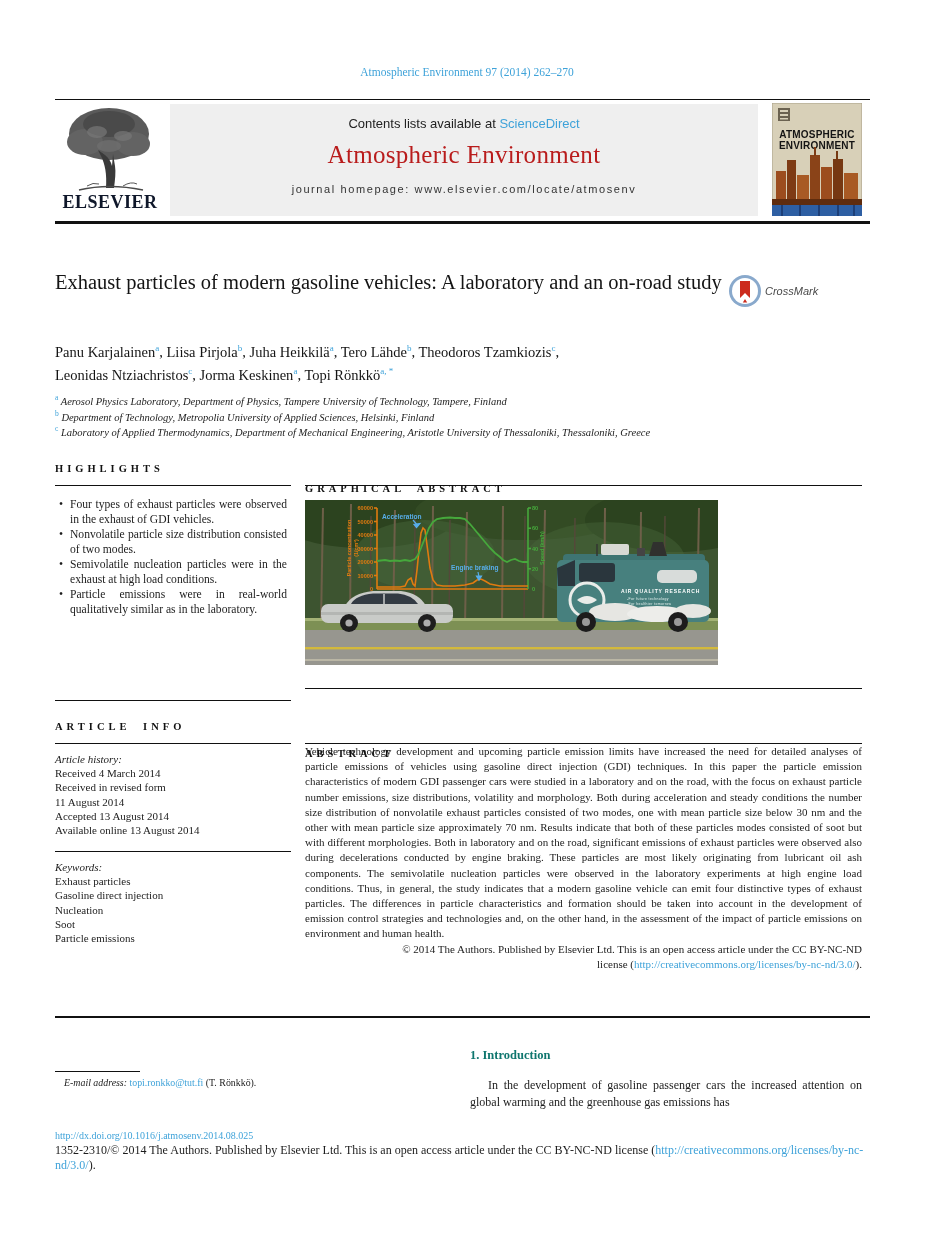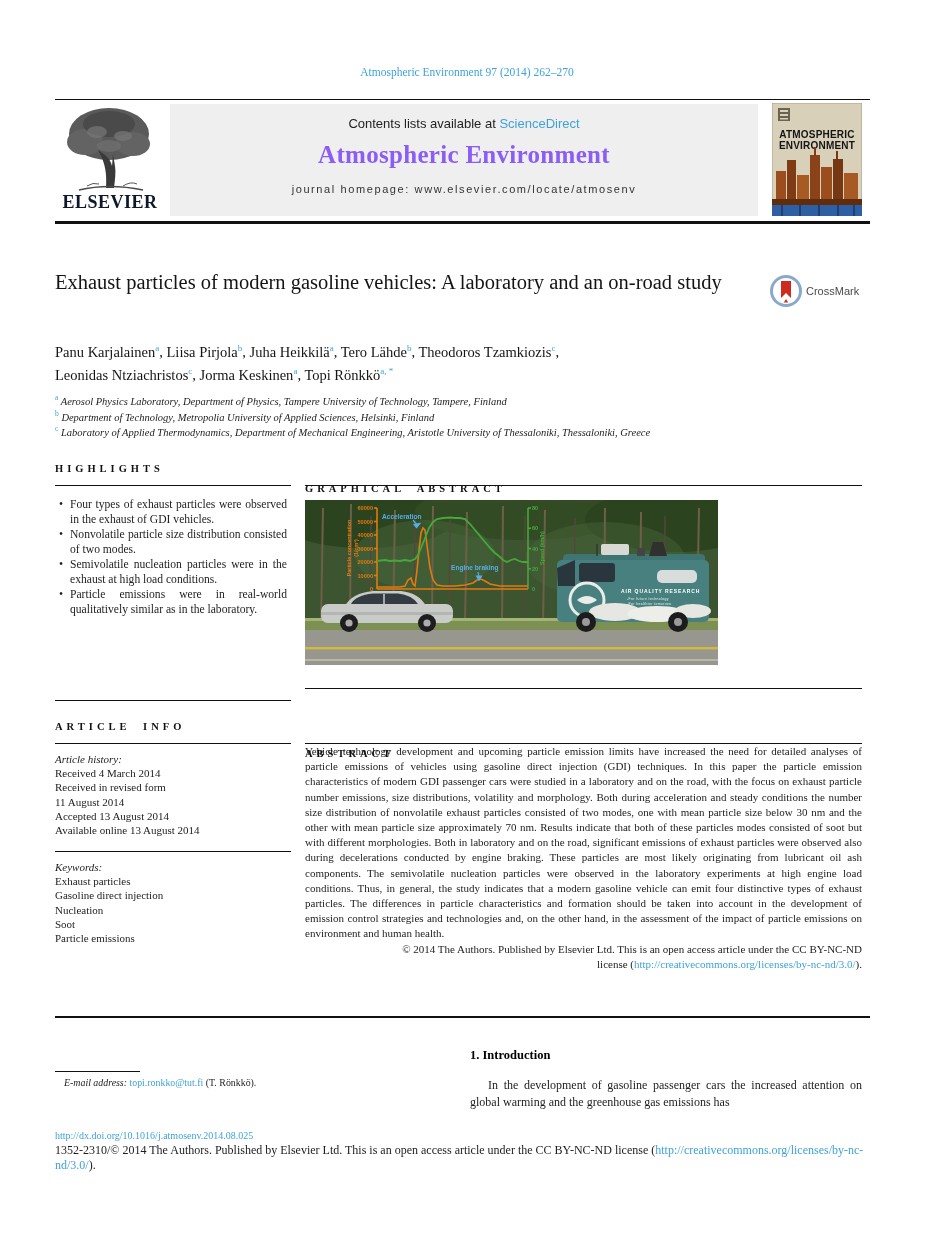--- a/index.html
+++ b/index.html
@@ -5,44 +5,44 @@
   html,body{margin:0;padding:0;background:#fff;}
   #page{position:relative;width:925px;height:1234px;background:#fff;
         font-family:"Liberation Serif",serif;color:#1c1c1c;overflow:hidden;padding-left:9px;}
   .abs{position:absolute;}
   .rule{position:absolute;background:#111;height:1px;}
   .blue{color:#3ea2d9;}
   a{text-decoration:none;}
   .citation{left:0;right:0;top:66px;text-align:center;font-size:11.5px;color:#3ea2d9;}
   .graybox{left:170px;top:104px;width:588px;height:112px;background:#efefef;text-align:center;}
   .contents-line{margin-top:12px;font-family:"Liberation Sans",sans-serif;font-size:13px;color:#222;}
-  .jtitle{margin-top:10px;font-size:25px;color:#8b5cf6;letter-spacing:0.3px;font-weight:bold;}
+  .jtitle{margin-top:10px;font-size:25px;color:#b91c1c;letter-spacing:0.3px;}
   .homepage{margin-top:14px;font-family:"Liberation Sans",sans-serif;font-size:11px;letter-spacing:1.6px;color:#333;}
   .elsevier-word{left:52px;top:192px;width:116px;text-align:center;font-size:18px;font-weight:bold;
                  color:#0f172a;letter-spacing:0.5px;}
   .title{left:55px;top:268px;width:690px;font-size:20.5px;line-height:1.38;color:#141414;}
   .authors{left:55px;top:341px;width:700px;font-size:14.5px;line-height:1.6;color:#141414;}
   .authors sup{font-size:9px;color:#3ea2d9;}
   .affils{left:55px;top:393px;width:760px;font-size:10.5px;font-style:italic;line-height:1.45;color:#222;}
   .affils sup{font-size:7.5px;color:#3ea2d9;font-style:normal;}
   .schead{font-size:10.5px;font-weight:bold;letter-spacing:4px;word-spacing:6px;color:#111;}
   .bullets{left:55px;top:493px;width:236px;font-size:11.6px;line-height:15px;text-align:justify;}
   .bullets ul{margin:4px;padding:0;list-style:none;}
   .bullets li{position:relative;padding-left:11px;margin:0;}
   .bullets li:before{content:"\2022";position:absolute;left:0;top:0;}
   .ainfo{font-size:11px;line-height:14.2px;color:#1c1c1c;}
   .ainfo .lbl{font-style:italic;}
   .abstract{left:305px;top:744px;width:557px;font-size:11px;line-height:15.2px;text-align:justify;color:#1c1c1c;}
   .copyright{text-align:right;}
   .fnote{left:55px;top:1076px;width:402px;font-size:9.9px;line-height:13px;text-align:justify;color:#1c1c1c;}
-  .intro-head{left:470px;top:1048px;font-size:12.5px;font-weight:bold;color:#000000;}
+  .intro-head{left:470px;top:1048px;font-size:12.5px;font-weight:bold;color:#0f766e;}
   .intro-text{left:470px;top:1077px;width:392px;font-size:12px;line-height:16.5px;text-align:justify;text-indent:18px;}
   .doi{left:55px;top:1130px;font-size:10px;color:#3ea2d9;}
   .imprint{left:55px;top:1143px;font-size:12px;color:#1c1c1c;width:815px;}
-  .crossmark{left:768px;top:272px;width:100px;height:40px;}
+  .crossmark{left:727px;top:272px;width:100px;height:40px;font-style:italic;}
   svg text{font-family:"Liberation Sans",sans-serif;}
 </style>
 </head>
 <body>
 
 <div id="page">
 
   <div class="abs citation">Atmospheric Environment 97 (2014) 262–270</div>
 
   <div class="rule" style="left:55px;top:99px;width:815px;"></div>

